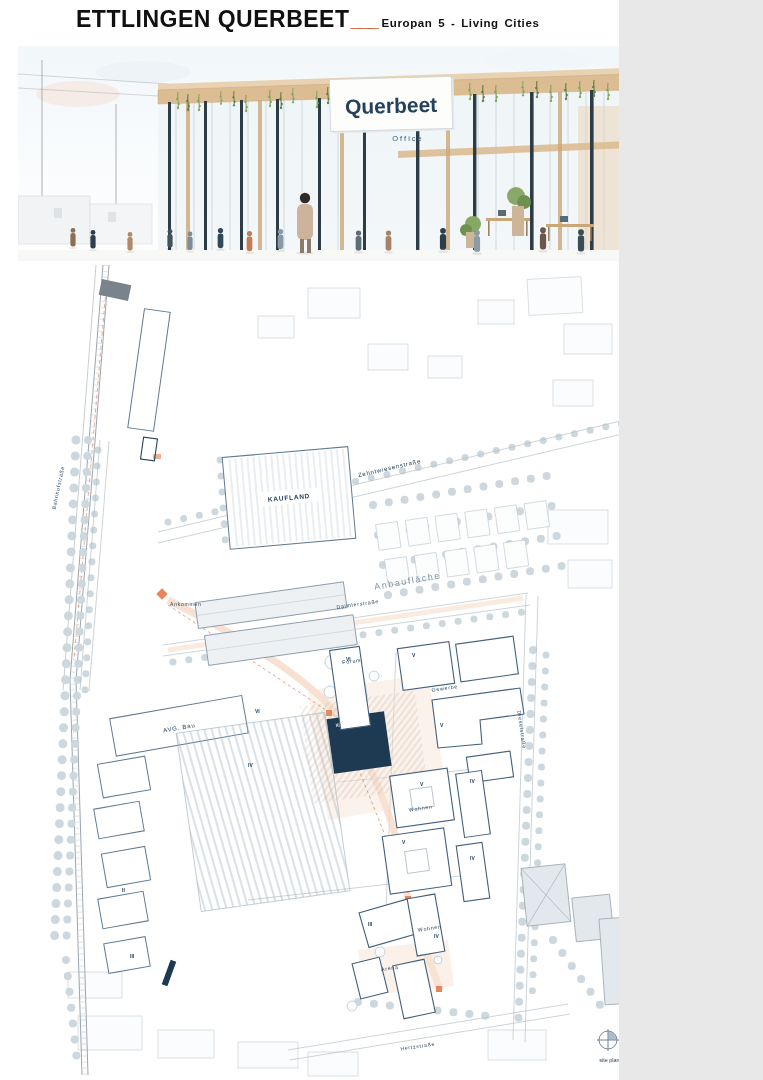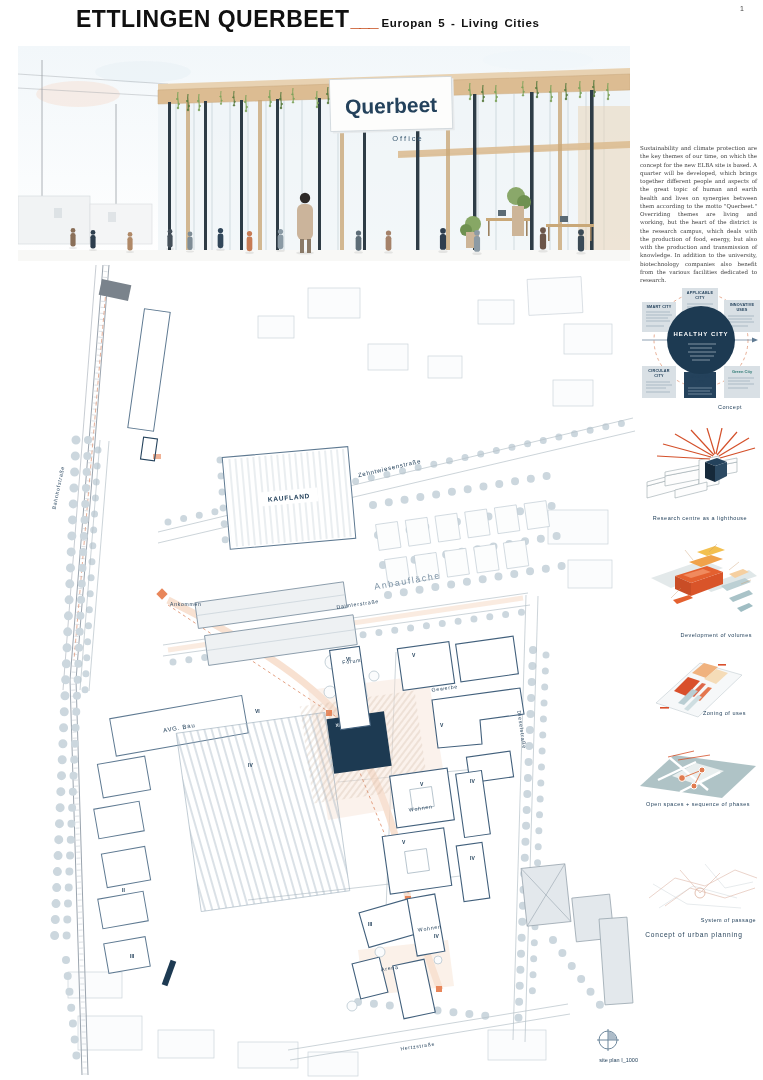--- a/index.html
+++ b/index.html
@@ -1,16 +1,16 @@
 <!DOCTYPE html>
 <html><head>
 <meta charset="utf-8">
 <style>
   html,body{margin:0;padding:0;background:#e8e8e8;}
-  .board{position:relative;width:763px;height:1080px;background:#ffffff;overflow:hidden;
+  .board{position:relative;width:619px;height:1080px;background:#ffffff;overflow:hidden;
          font-family:"Liberation Sans",sans-serif;}
   
   .hdr{position:absolute;left:76px;top:6px;display:flex;align-items:baseline;white-space:nowrap;}
   .hdr h1{margin:0;font-size:23px;font-weight:800;letter-spacing:.5px;color:#101010;}
   .hdr .rule{font-size:18px;font-weight:800;color:#c2410c;margin:0 4px 0 1px;letter-spacing:-1px;}
   .hdr .sub{font-size:11.5px;font-weight:700;color:#101010;letter-spacing:.6px;word-spacing:2px;}
   .pageno{position:absolute;left:740px;top:5px;font-size:7px;color:#444;}
   
   .hero{position:absolute;left:18px;top:46px;width:612px;height:215px;}
   

